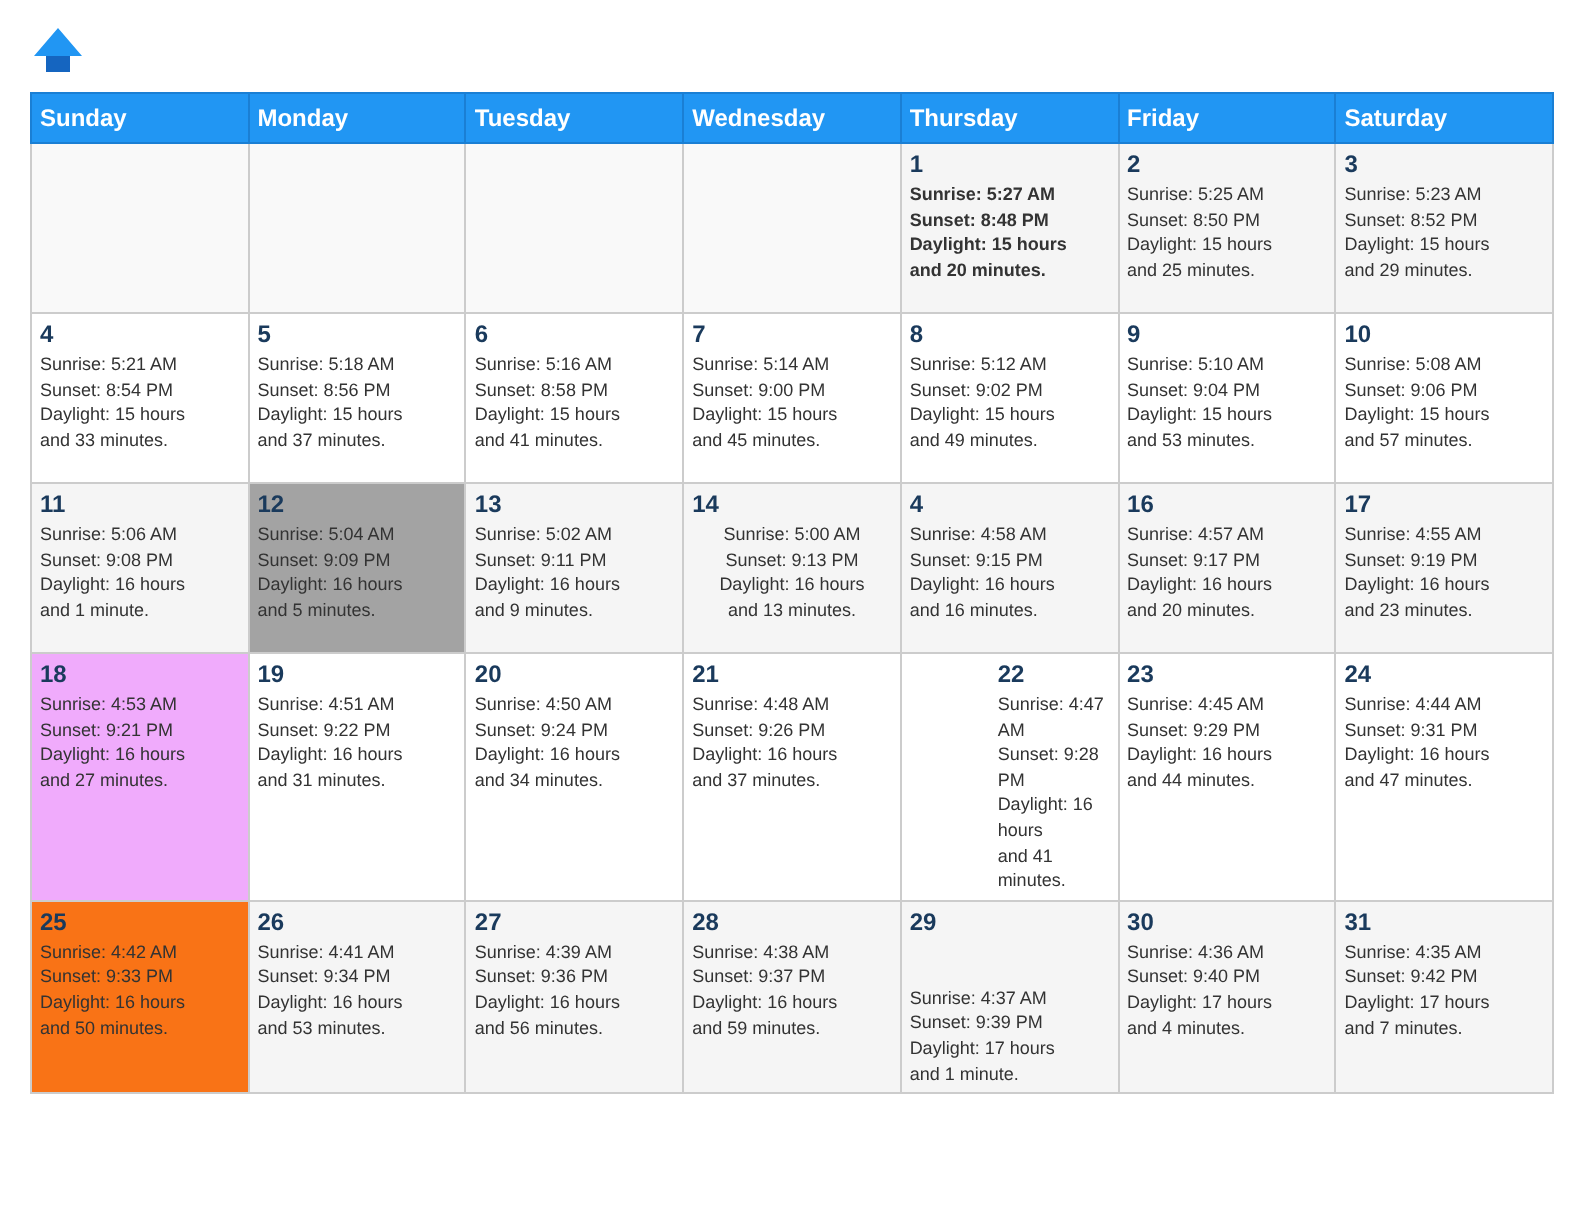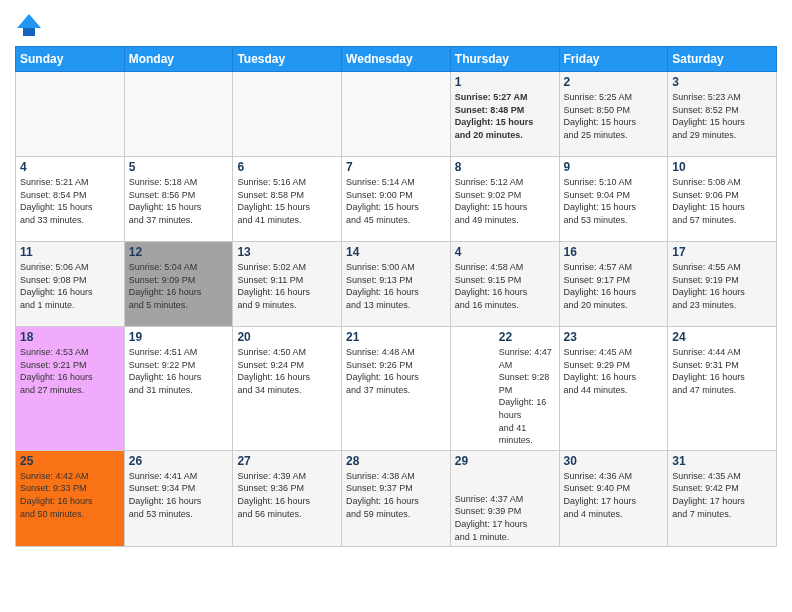--- a/index.html
+++ b/index.html
@@ -229,21 +229,21 @@
           </td>
           <td style="background: rgb(245, 245, 245);">
             <span class="day-num">13</span>
             <div class="day-info" style="white-space: pre-line;">Sunrise: 5:02 AM
 Sunset: 9:11 PM
 Daylight: 16 hours
 and 9 minutes.</div>
           </td>
           <td style="background: rgb(245, 245, 245);">
             <span class="day-num">14</span>
-            <div class="day-info" style="white-space: pre-line;">Sunrise: 5:00 AM
+            <div class="day-info" style="white-space: pre-line; text-align: center;">Sunrise: 5:00 AM
 Sunset: 9:13 PM
 Daylight: 16 hours
 and 13 minutes.</div>
           </td>
           <td style="background: rgb(245, 245, 245);">
             <span class="day-num">4</span>
             <div class="day-info" style="white-space: pre-line;">Sunrise: 4:58 AM
 Sunset: 9:15 PM
 Daylight: 16 hours
 and 16 minutes.</div>

